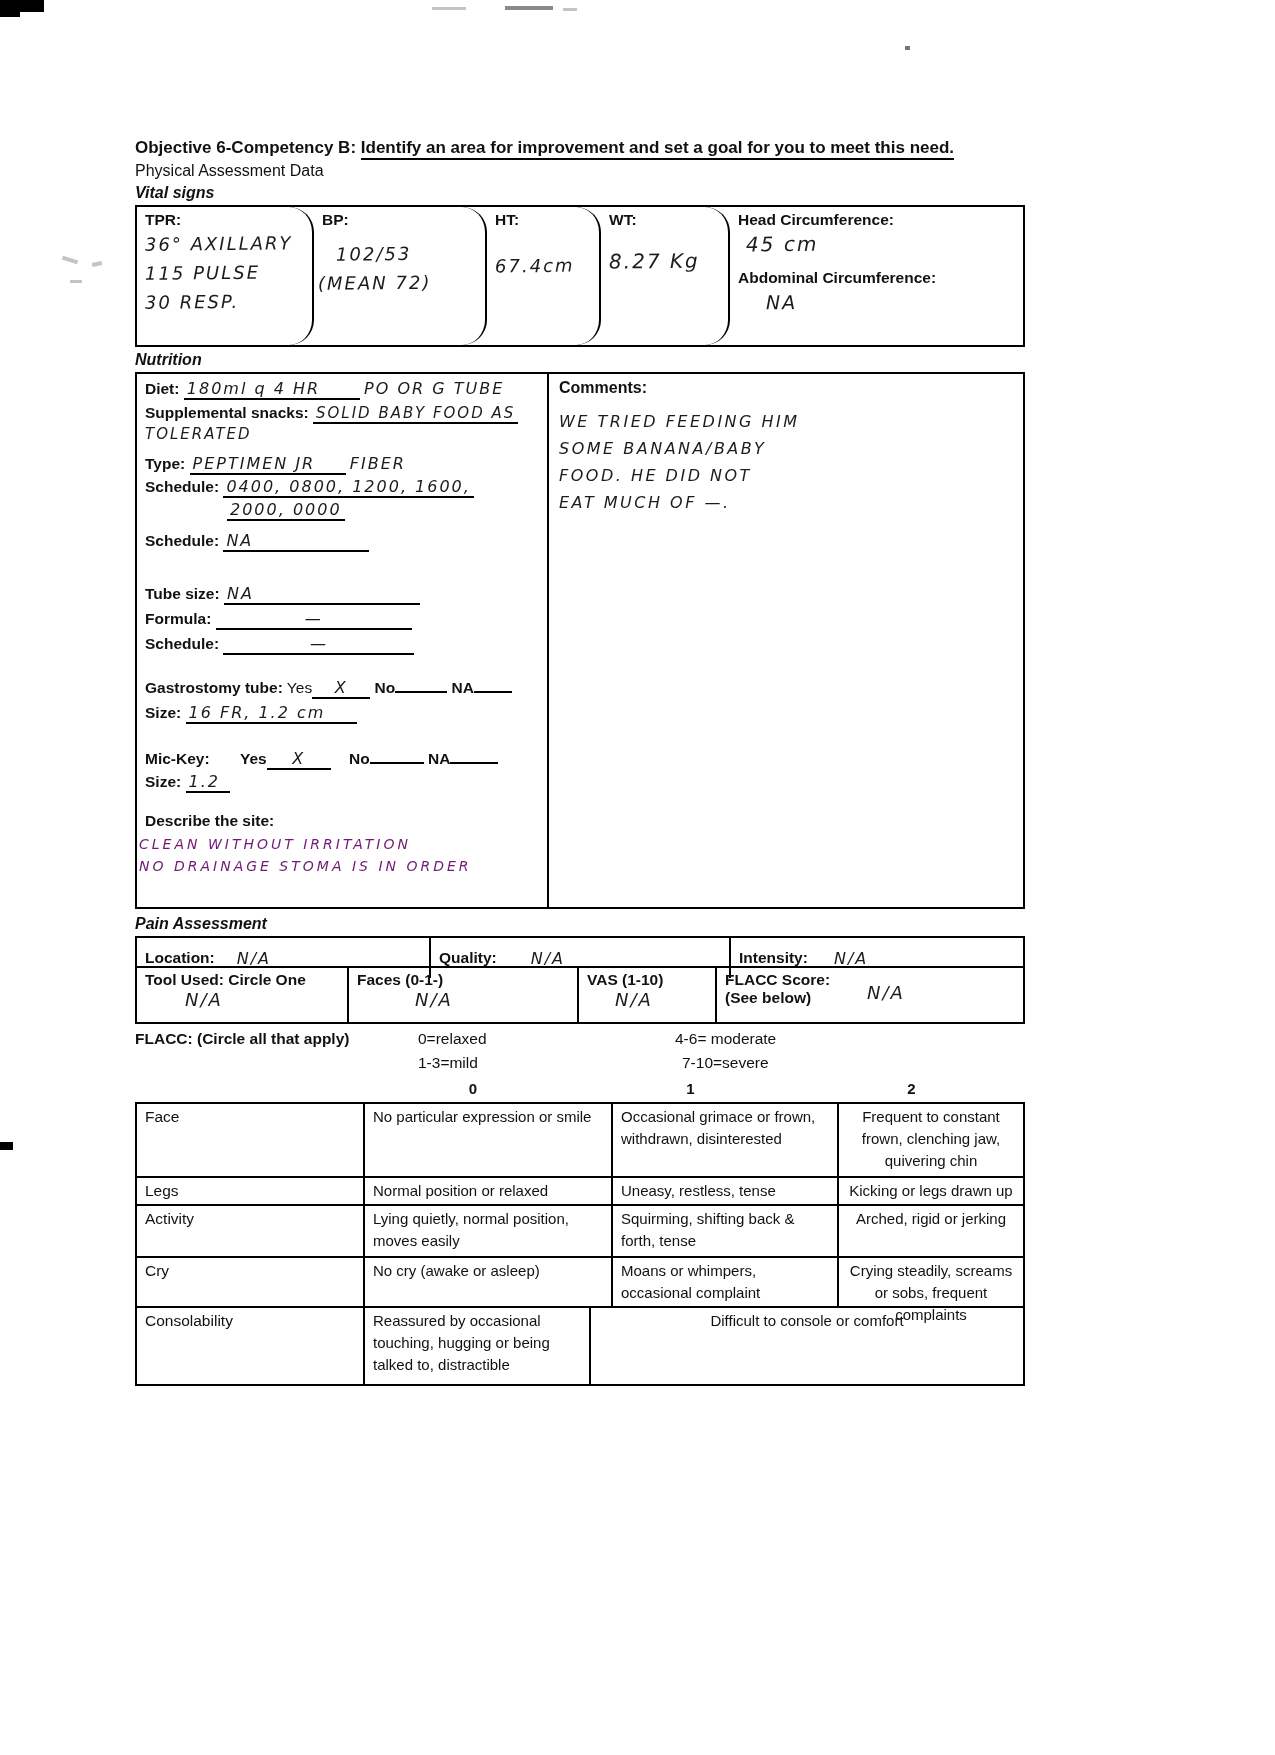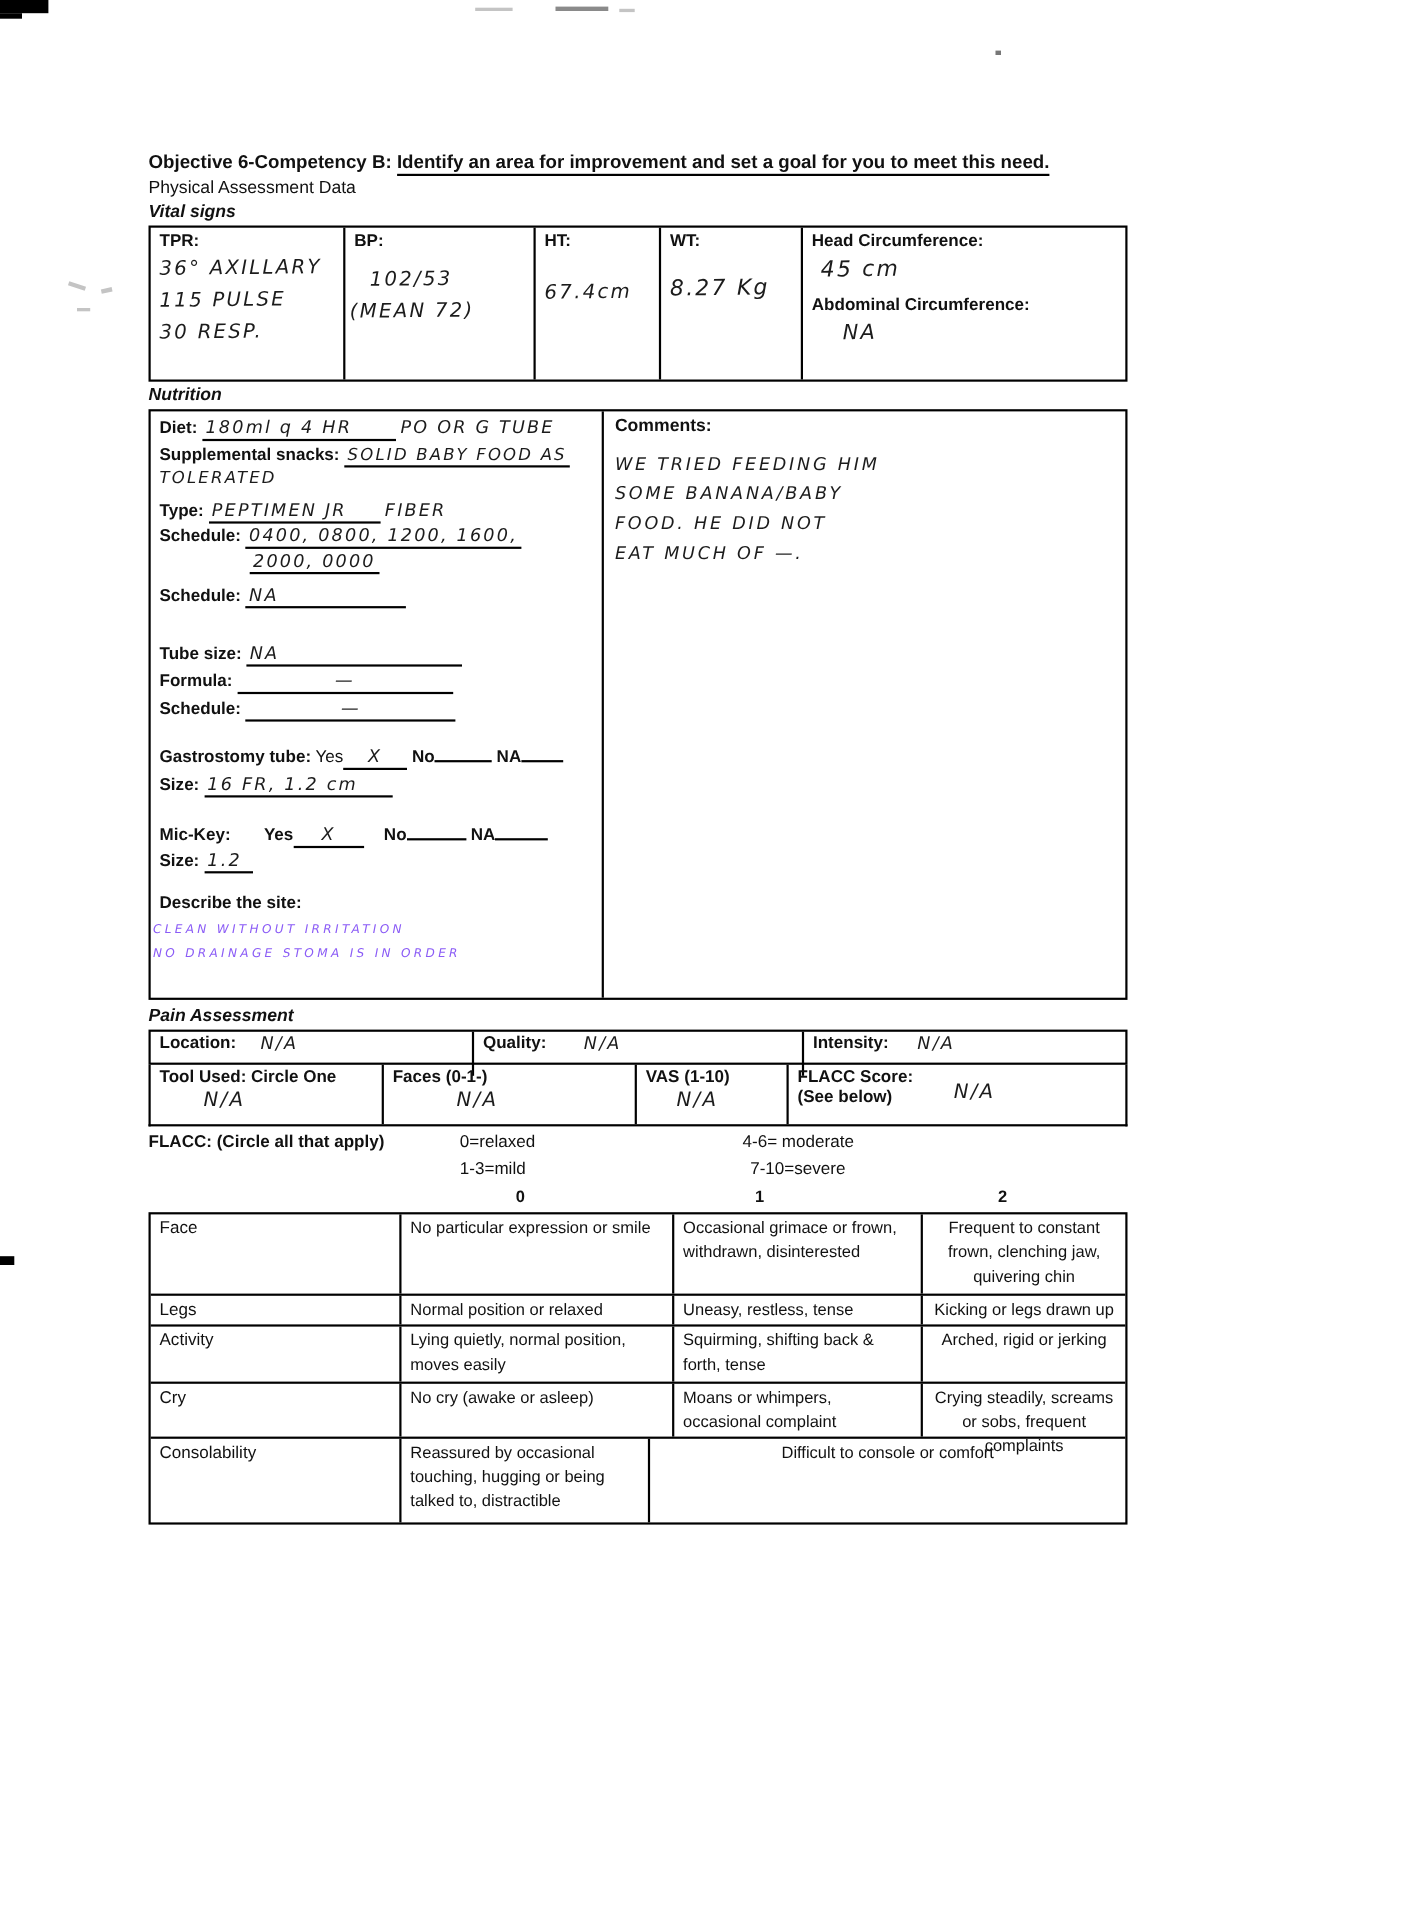--- a/index.html
+++ b/index.html
@@ -12,38 +12,38 @@
   .title-bold{font-weight:bold;}
   .title-underline{font-weight:bold;border-bottom:2px solid #000;padding-bottom:1px;}
   .subtitle{font-size:16px;margin-bottom:4px;}
   .section-h{font-size:16px;font-weight:bold;font-style:italic;margin:2px 0 3px 0;}
   .lbl{font-weight:bold;font-size:15.5px;}
   .lbl-reg{font-size:15.5px;}
   .hw{font-family:"DejaVu Sans",sans-serif;font-style:italic;color:#1c1c1c;letter-spacing:2px;}
   .hw-lg{font-size:18px;line-height:29px;transform:rotate(-0.6deg);}
   .hw-md{font-size:16px;}
   .hw-sm{font-size:15px;}
-  .hw-faded{color:#8b5cf6;letter-spacing:3px;font-size:11px;}
+  .hw-faded{color:#701a75;letter-spacing:3px;font-size:14px;}
   .blank{display:inline-block;border-bottom:2px solid #000;text-align:left;padding:0 3px;vertical-align:baseline;line-height:18px;}
   .blank-c{text-align:center;}
   
   .vital-table{display:flex;border:2px solid #000;height:138px;margin-bottom:4px;}
-  .vcell{border-right:2px solid #000;padding:4px 8px;box-sizing:border-box;}
+  .vcell{border-right:2px solid #000;padding:4px 8px;box-sizing:border-box;border-radius:25px;}
   .vcell:last-child{border-right:none;}
   
   .nut-table{display:flex;border:2px solid #000;height:533px;margin-bottom:6px;}
   .ncol{position:relative;box-sizing:border-box;}
   .ncol-cats{width:180px;border-right:2px solid #000;}
   .ncol-fields{width:412px;border-right:2px solid #000;}
   .ncol-comments{flex:1;border-radius:30px;}
   .cat{position:absolute;left:10px;font-weight:bold;font-size:16px;}
   .fline{position:absolute;left:8px;right:6px;font-size:15.5px;white-space:nowrap;}
   
   .pain-t1{display:flex;border:2px solid #000;height:28px;}
-  .pain-t1 .pcell{border-right:2px solid #000;padding:20px 8px;box-sizing:border-box;display:flex;align-items:flex-end;}
+  .pain-t1 .pcell{border-right:2px solid #000;padding:20px 8px;box-sizing:border-box;display:flex;align-items:center;}
   .pain-t1 .pcell:last-child{border-right:none;}
   .pain-t2{display:flex;border:2px solid #000;border-top:none;height:54px;}
   .pain-t2 .pcell{border-right:2px solid #000;padding:3px 8px;box-sizing:border-box;position:relative;}
   .pain-t2 .pcell:last-child{border-right:none;border-radius:18px;}
   .legend{position:relative;height:52px;margin-top:4px;font-size:15.5px;}
   .legend span{position:absolute;white-space:nowrap;}
   
   .flacc-headers{display:flex;height:22px;font-weight:bold;font-size:15px;}
   .flacc-headers div{text-align:center;}
   .fh-0{width:228px;}

